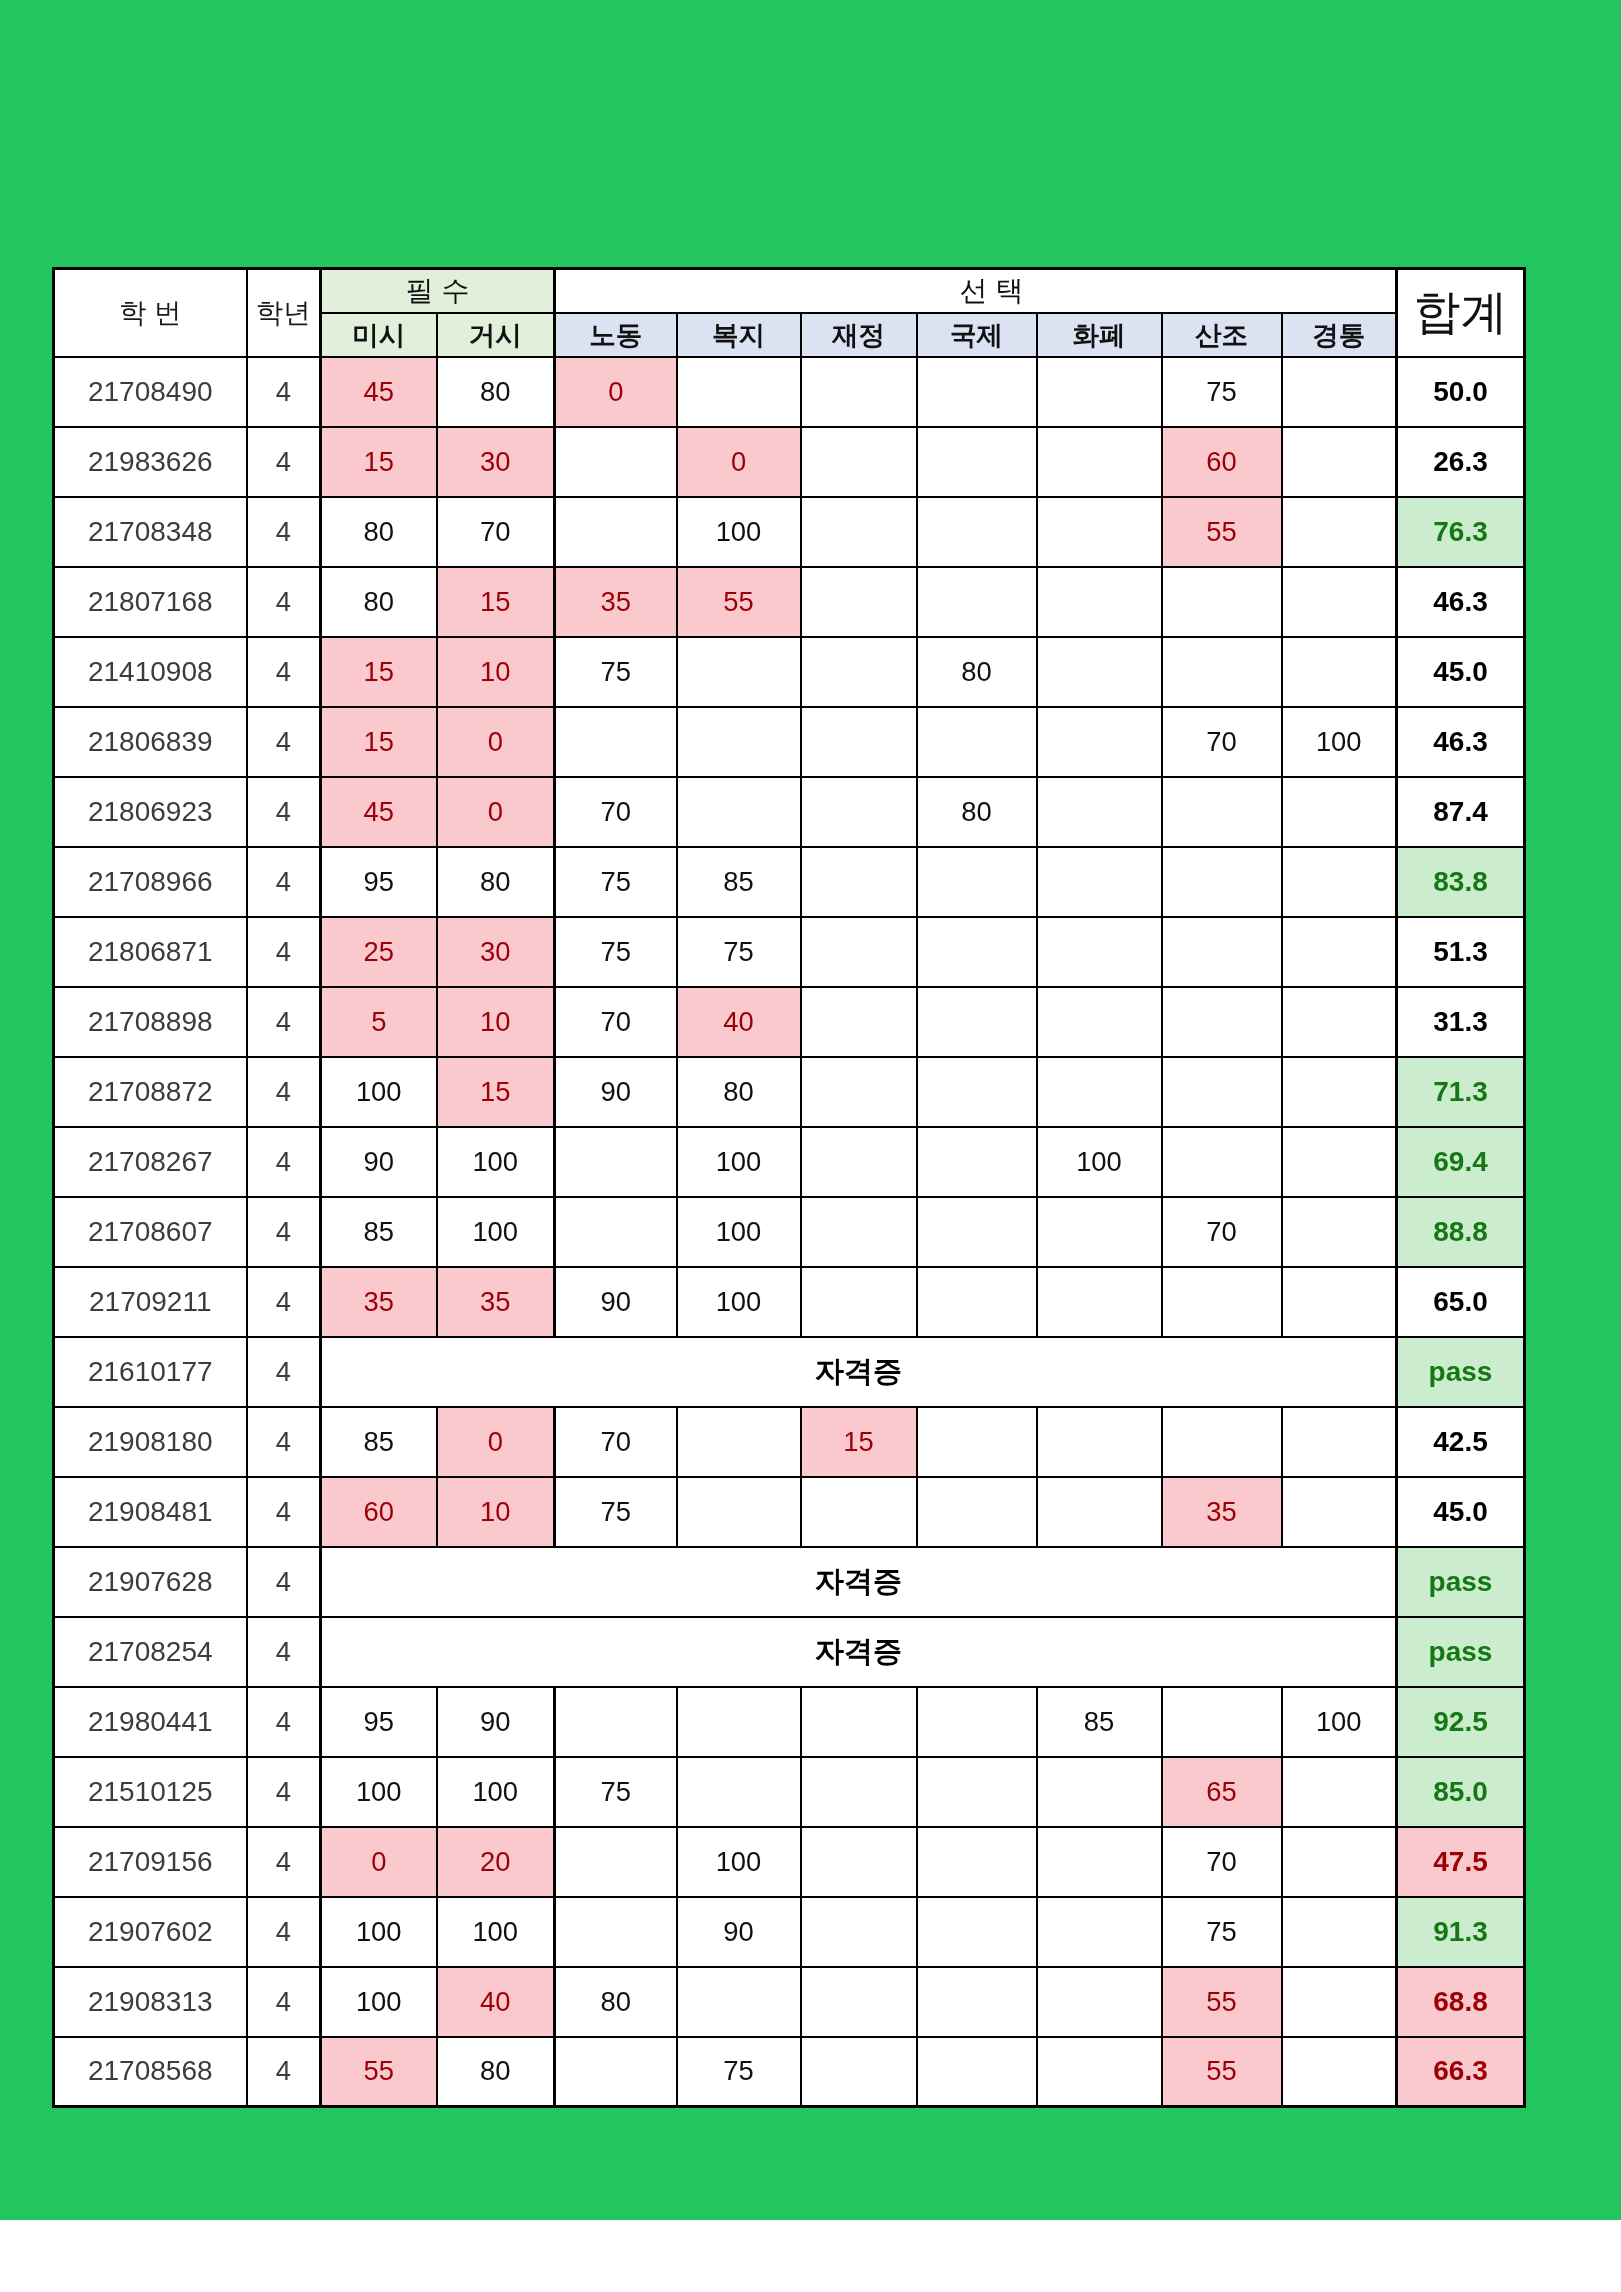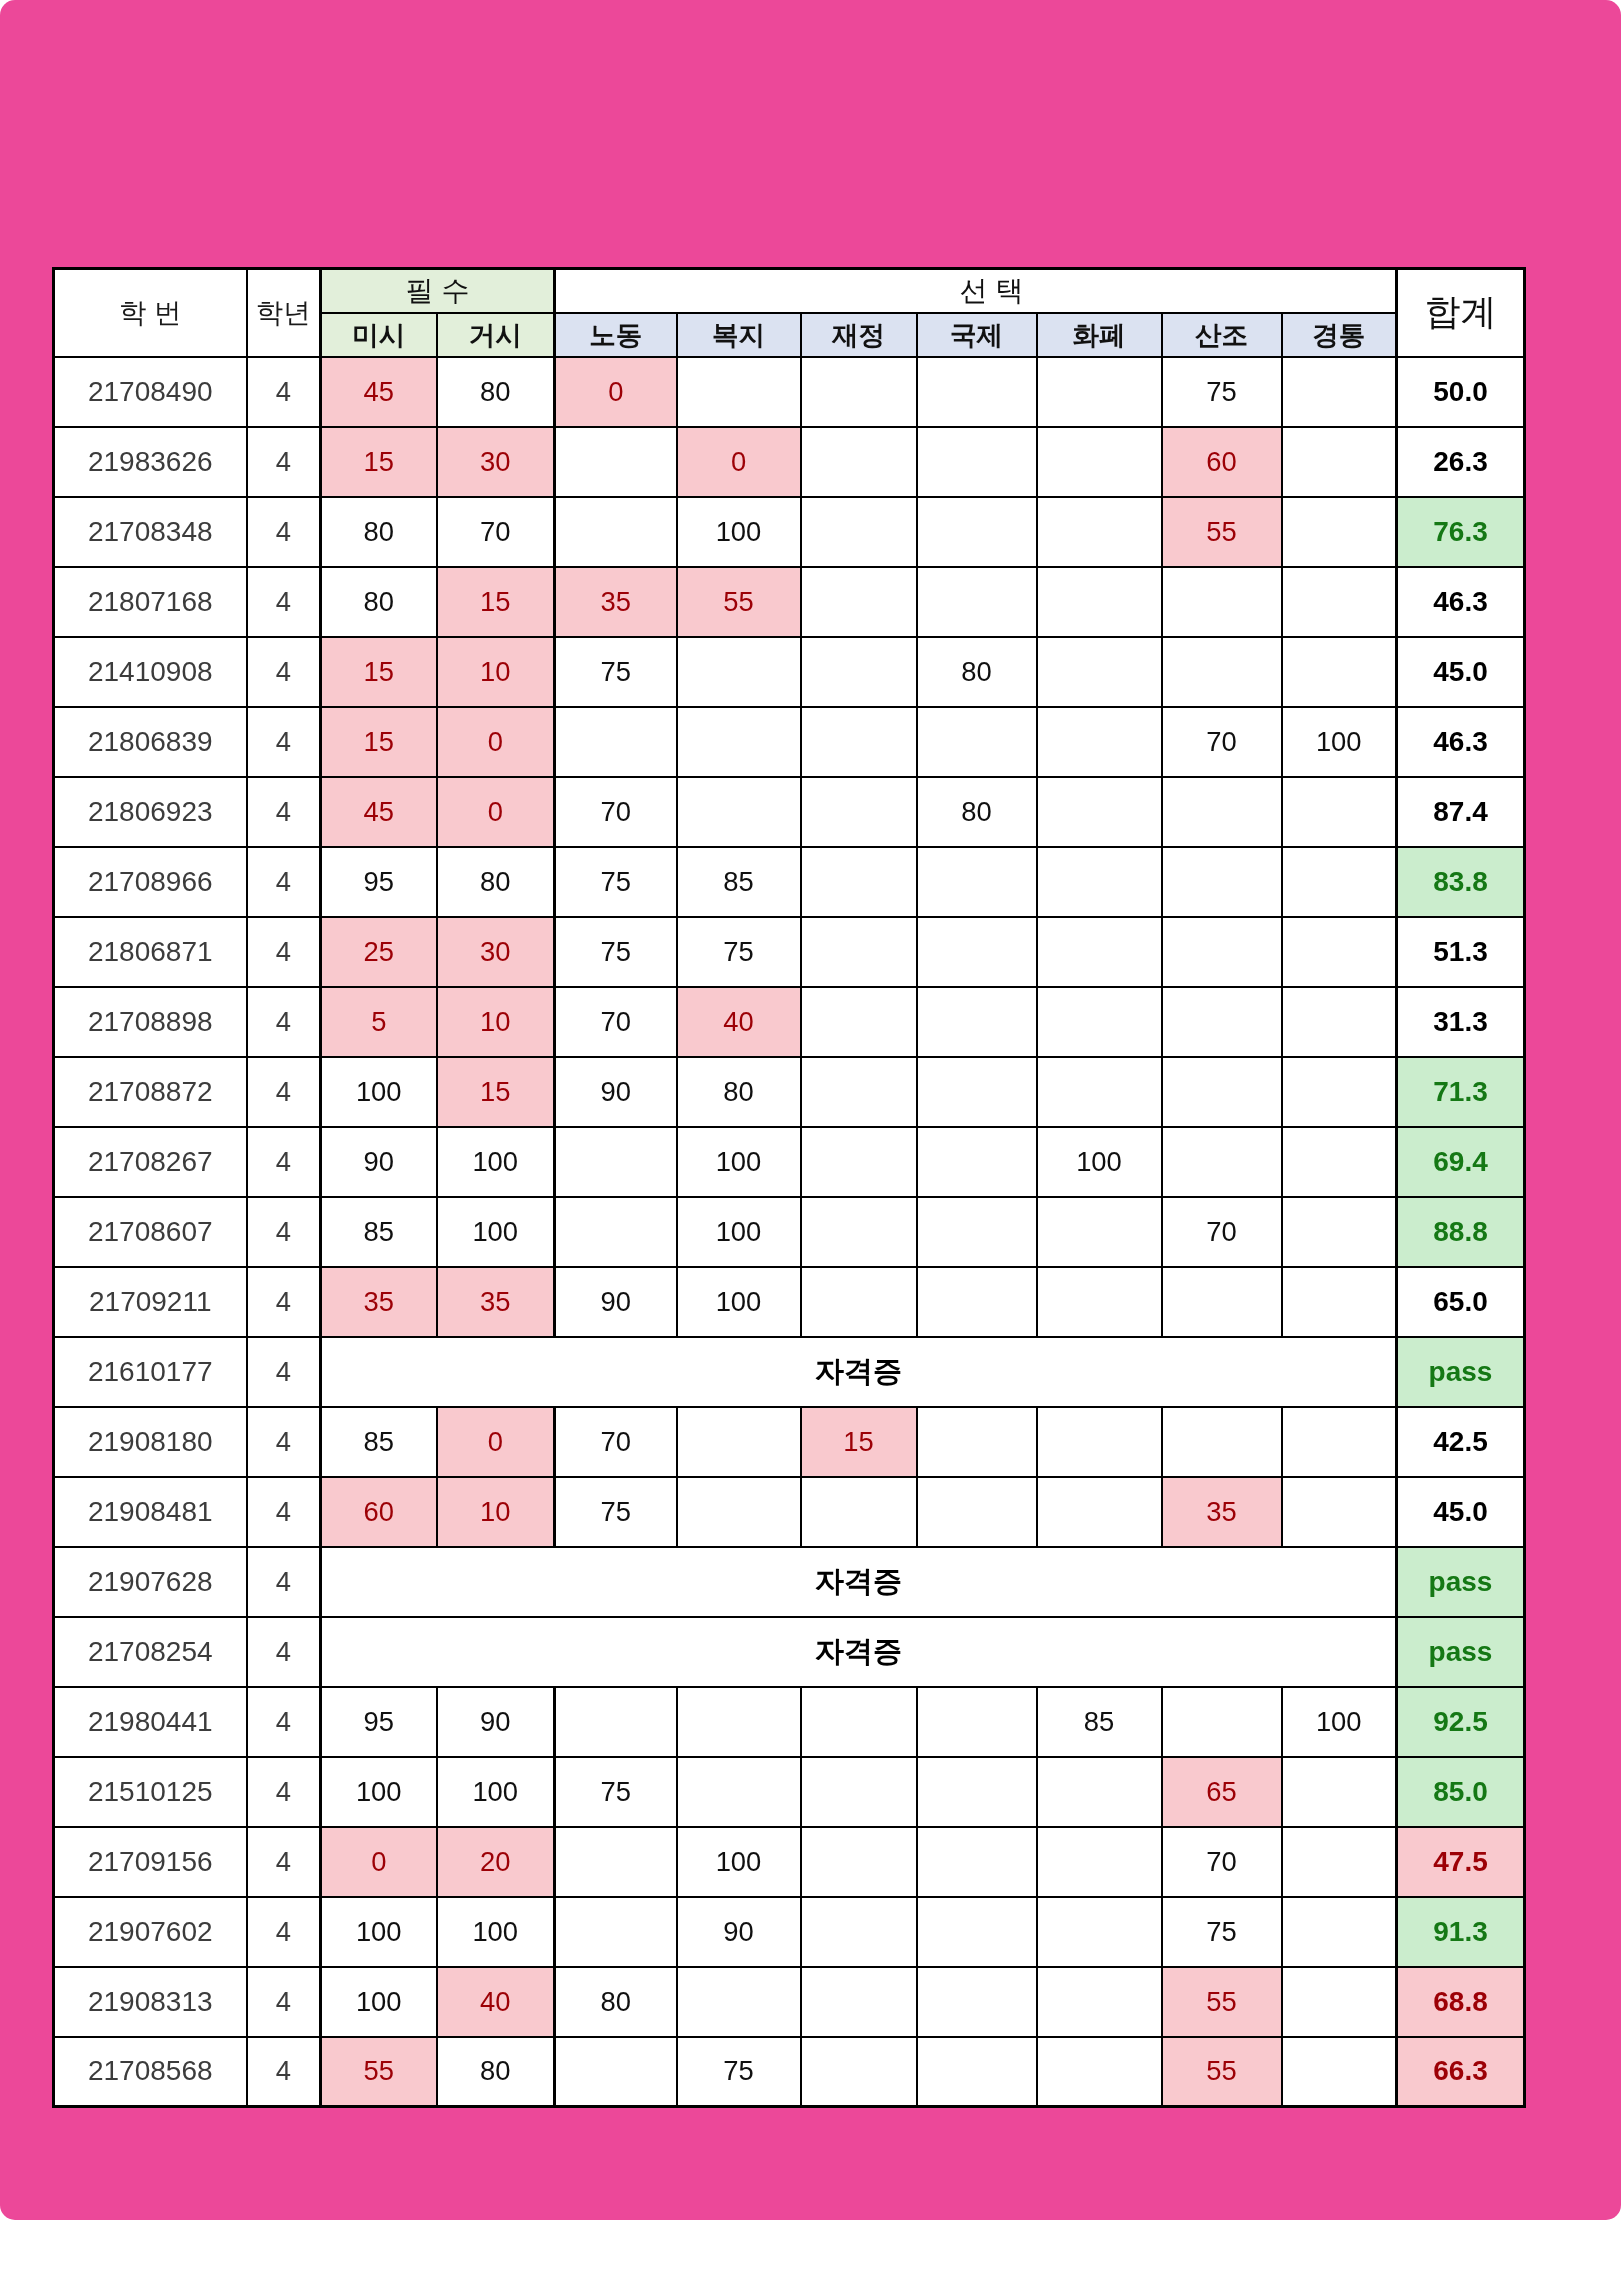--- a/index.html
+++ b/index.html
@@ -1,27 +1,27 @@
 <!DOCTYPE html>
 <html style="--bad-bg: #f9c9ce; --bad-text: #9c0006; --good-bg: #cbedcd; --good-text: #157815; --required-header-bg: #e2efda; --elective-header-bg: #dbe2f1;"><head>
 <meta charset="utf-8">
 <style>
   html,body{margin:0;padding:0;background:#ffffff;}
-  .page{position:relative;width:1621px;height:2220px;background:#ec4899;
-        font-family:"Liberation Sans","DejaVu Sans",sans-serif;color:#111;border-radius:15px;}
+  .page{position:relative;width:1621px;height:2220px;background:#22c55e;
+        font-family:"Liberation Sans","DejaVu Sans",sans-serif;color:#111;}
   table.grade{position:absolute;left:52px;top:267px;border-collapse:collapse;
               table-layout:fixed;border:3.9px solid #000;}
   th,td{border:2.9px solid #000;text-align:center;vertical-align:middle;
         padding:0;overflow:hidden;white-space:nowrap;}
   tr.hrow{height:44px;}
   tbody tr{height:70px;}
   .id-h,.year-h{font-weight:400;font-size:27.4px;color:#1a1a1a;background:#fff;}
   .req-h{font-weight:400;font-size:28px;background:var(--required-header-bg,#e2efda);}
   .elec-h{font-weight:400;font-size:28px;background:#fff;padding-left:32px;}
-  .total-h{font-weight:400;font-size:36px;background:#fff;}
+  .total-h{font-weight:400;font-size:47px;background:#fff;}
   .sub{font-weight:700;font-size:26.5px;}
   .req-sub{background:var(--required-header-bg,#e2efda);margin-left:20px;}
   .elec-sub{background:var(--elective-header-bg,#dbe2f1);}
   .gl{border-left-width:3.9px;}
   .id-cell{font-size:28px;color:#3c3c3c;background:#fff;}
   .year-cell{font-size:27.4px;color:#3c3c3c;background:#fff;}
   .score-cell{font-size:27.4px;color:#101010;background:#fff;}
   .bad{background:var(--bad-bg,#f9c9ce) !important;color:var(--bad-text,#9c0006) !important;}
   .cert-cell{font-weight:700;font-size:29px;color:#000;background:#fff;border-left-width:3.9px;}
   .total-cell{font-weight:700;font-size:28px;color:#000;background:#fff;border-left-width:3.9px;}

